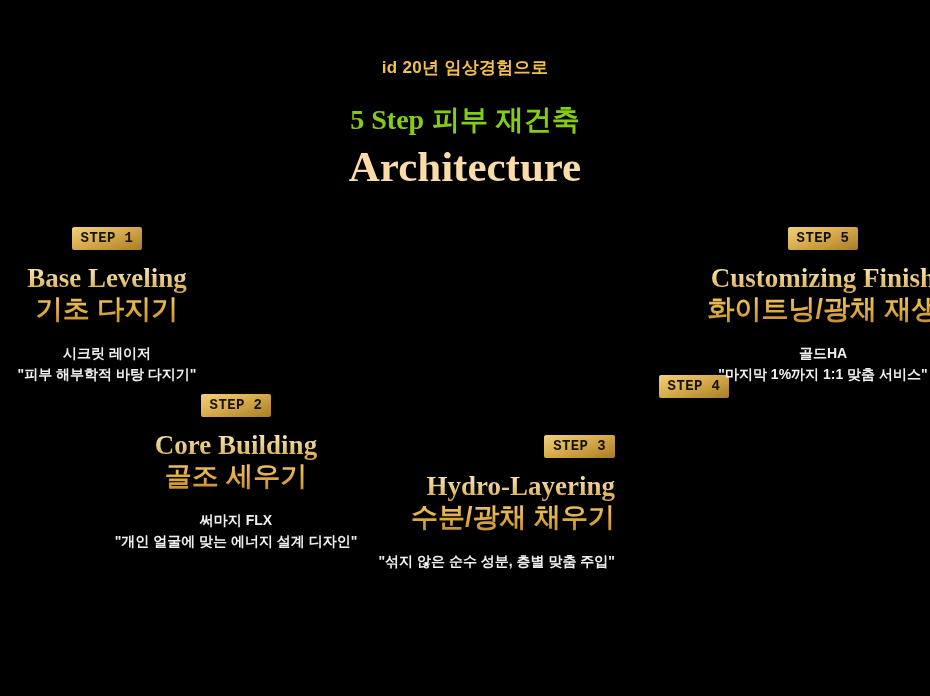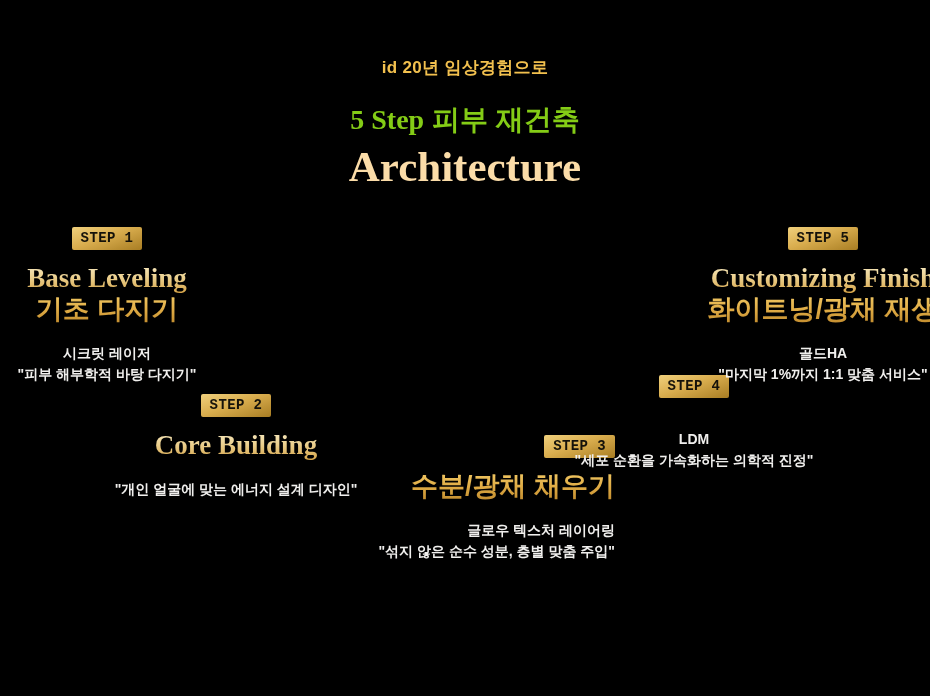--- a/index.html
+++ b/index.html
@@ -108,40 +108,38 @@
     <div class="title-ko">기초 다지기</div>
     <div class="sub">
       <div>시크릿 레이저</div>
       <div>"피부 해부학적 바탕 다지기"</div>
     </div>
   </div>
 
   <div class="step step-2">
     <div class="badge">STEP 2</div>
     <div class="title-en">Core Building</div>
+    <div class="title-ko">골조 세우기</div>
     <div class="sub">
+      <div>써마지 FLX</div>
       <div>"개인 얼굴에 맞는 에너지 설계 디자인"</div>
     </div>
   </div>
 
   <div class="step step-3">
     <div class="badge">STEP 3</div>
+    <div class="title-en">Hydro-Layering</div>
     <div class="title-ko">수분/광채 채우기</div>
     <div class="sub">
-      <div>글로우 텍스처 레이어링</div>
       <div>"섞지 않은 순수 성분, 층별 맞춤 주입"</div>
     </div>
   </div>
 
   <div class="step step-4">
     <div class="badge">STEP 4</div>
-    <div class="sub">
-      <div>LDM</div>
-      <div>"세포 순환을 가속화하는 의학적 진정"</div>
-    </div>
   </div>
 
   <div class="step step-5">
     <div class="badge">STEP 5</div>
     <div class="title-en">Customizing Finish</div>
     <div class="title-ko">화이트닝/광채 재생</div>
     <div class="sub">
       <div>골드HA</div>
       <div>"마지막 1%까지 1:1 맞춤 서비스"</div>
     </div>

